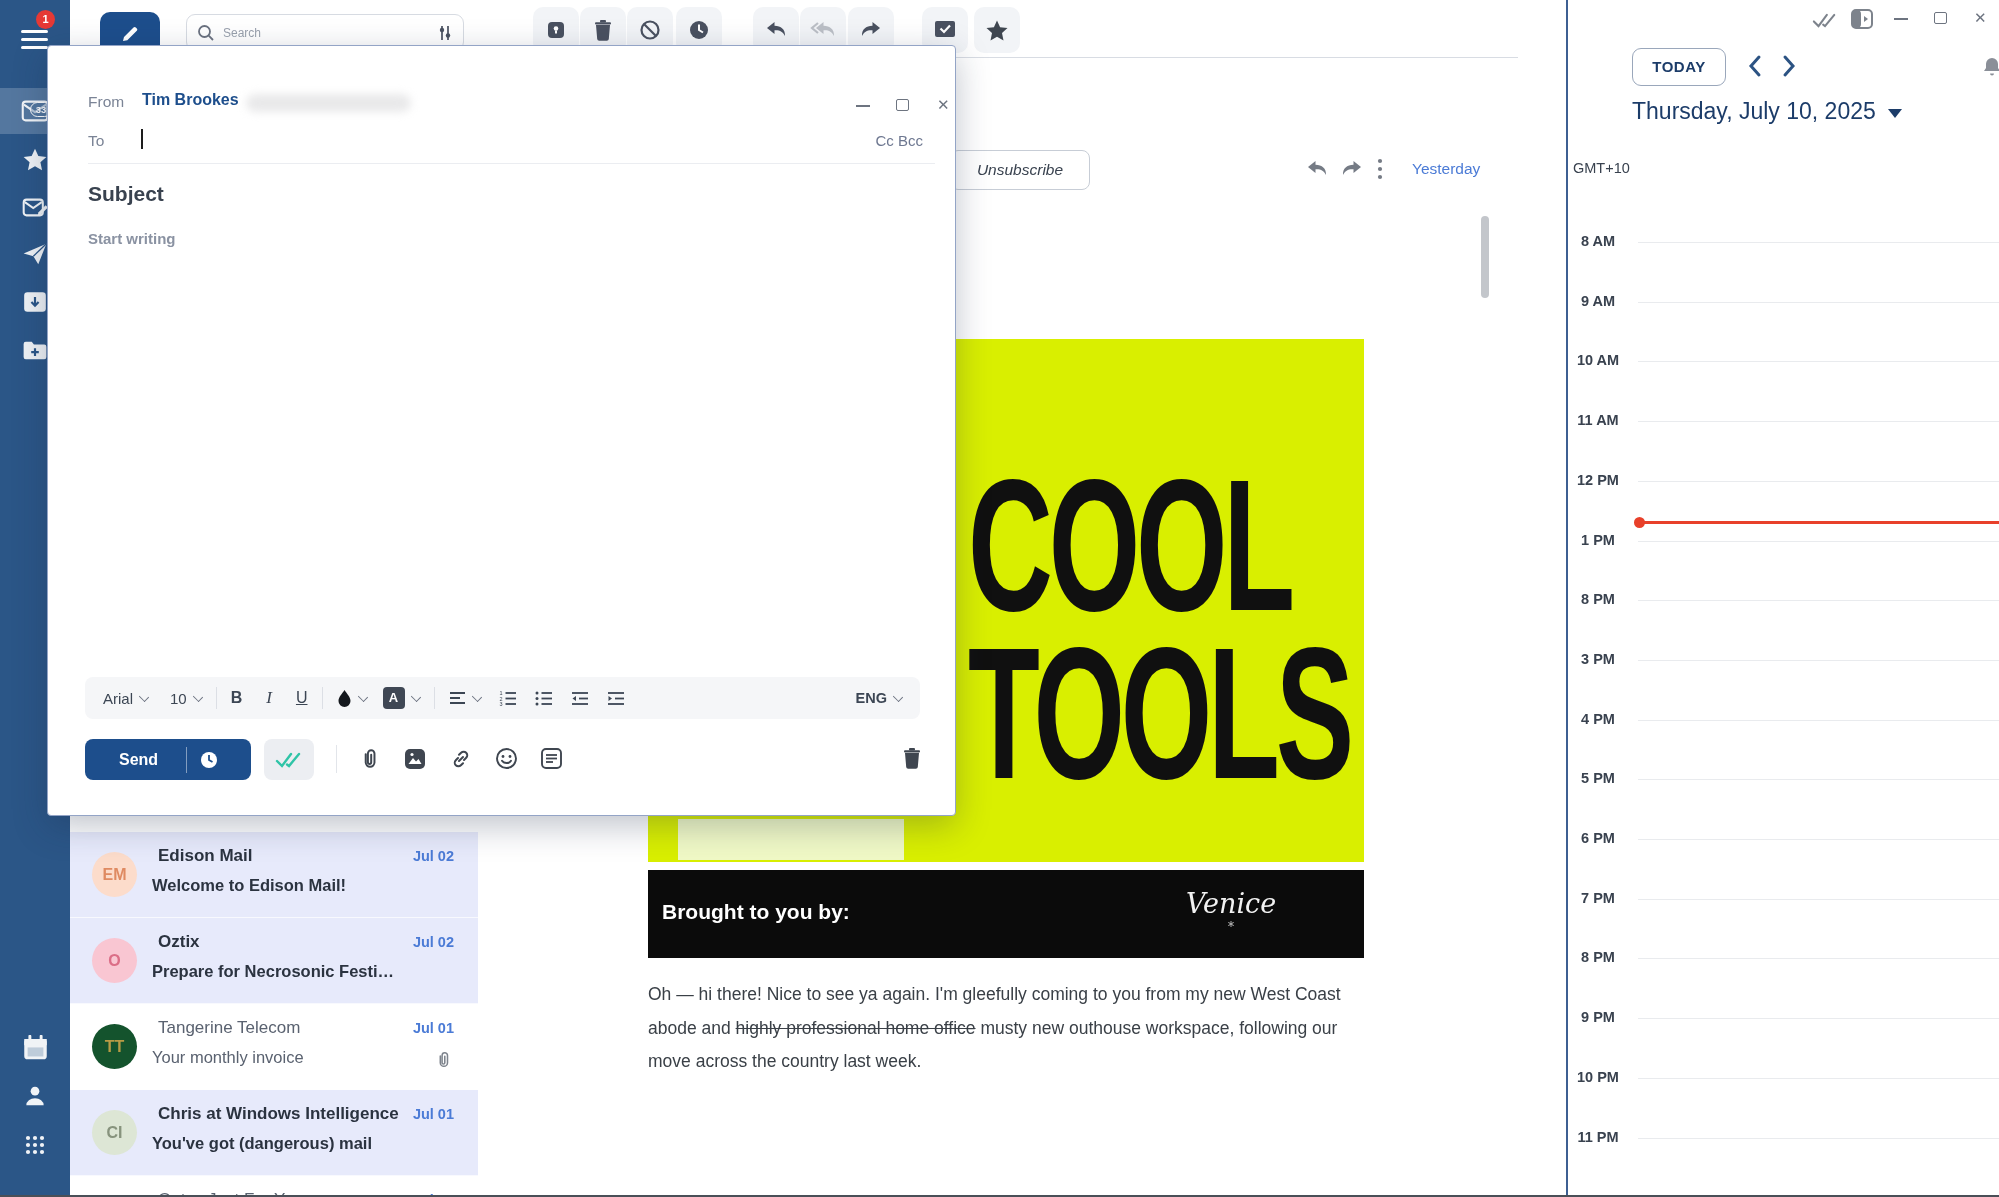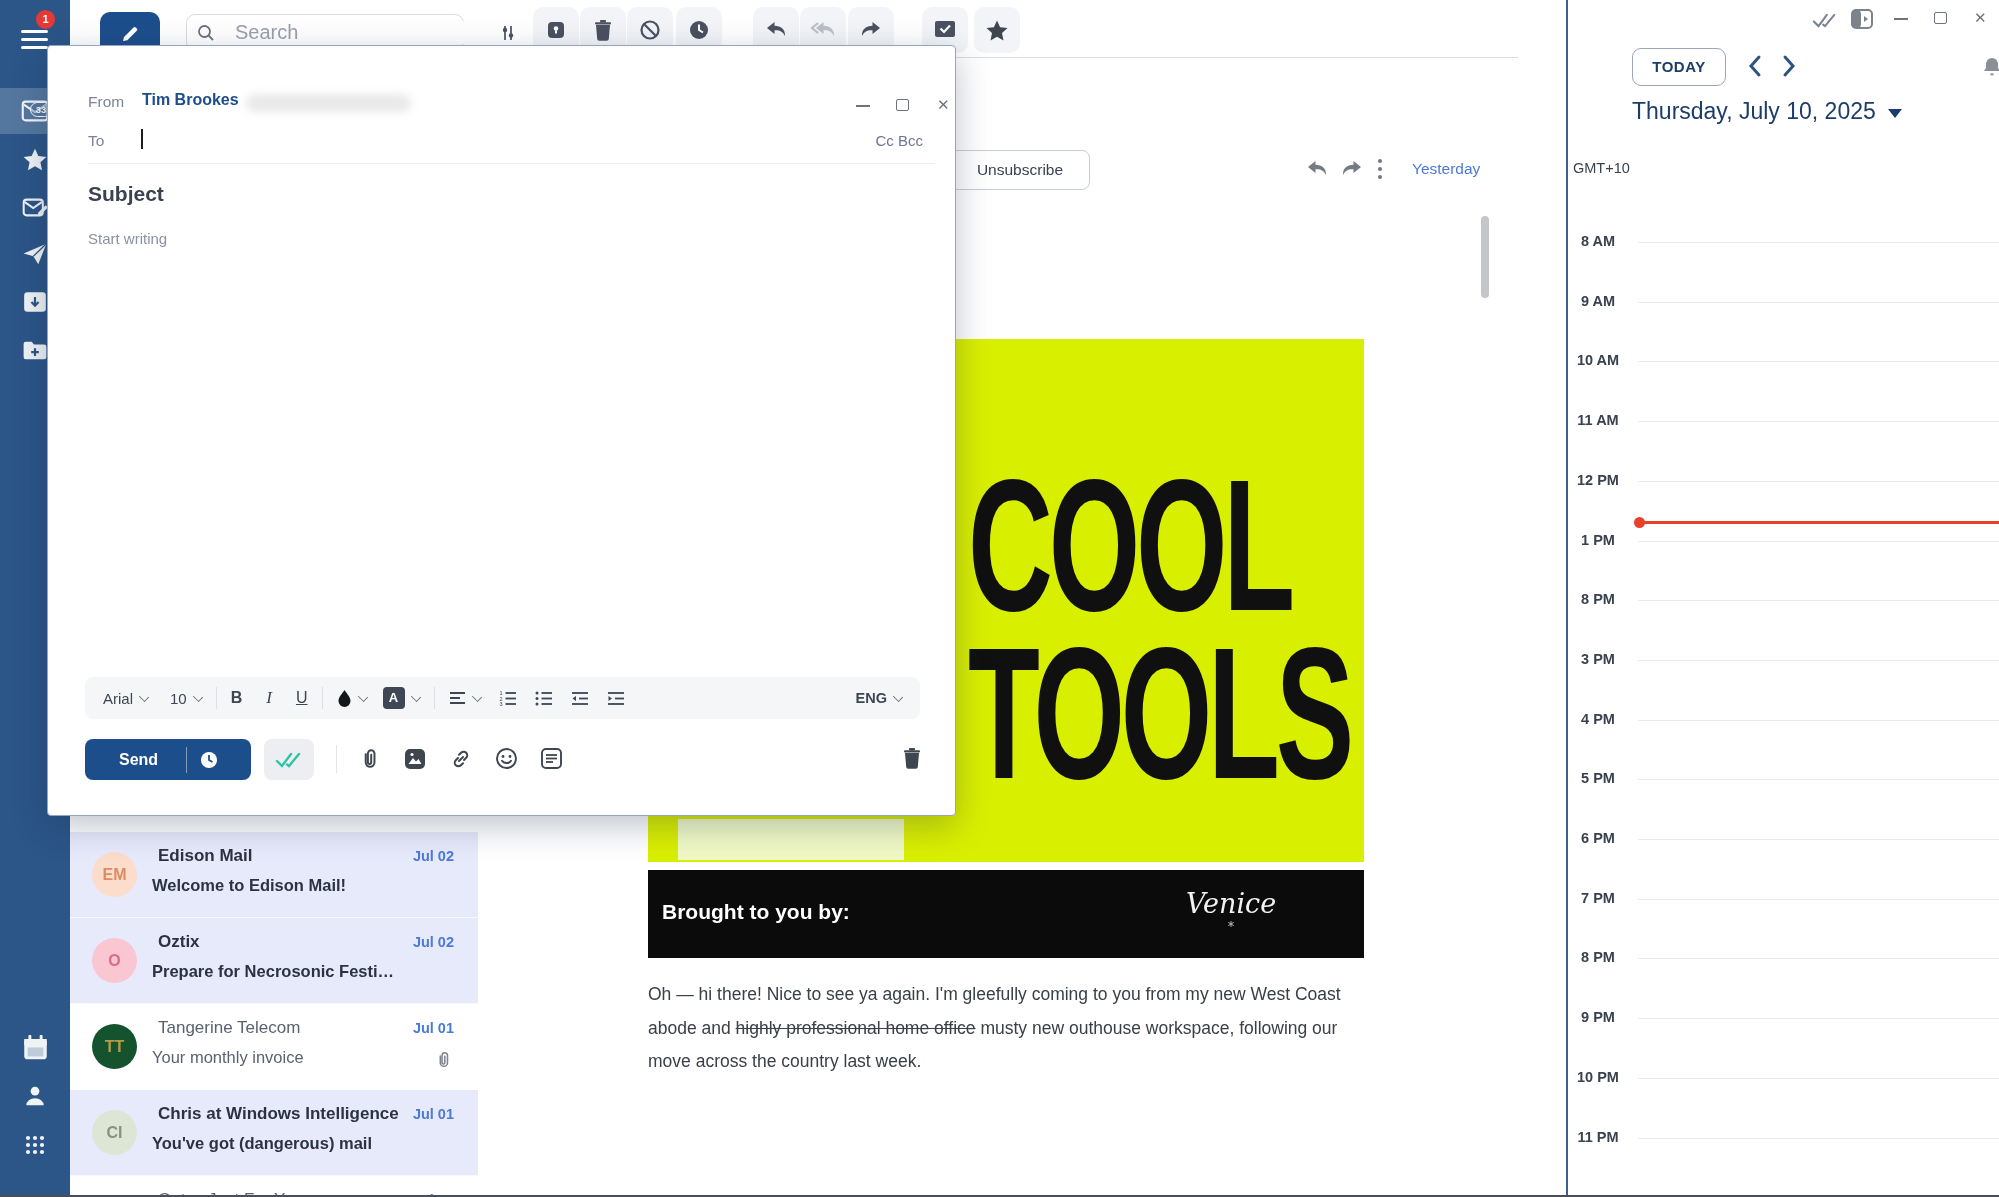--- a/index.html
+++ b/index.html
@@ -20,21 +20,21 @@
     border-radius:8px; color:#fff; font-size:9.5px; font-weight:700; text-align:center; line-height:13px; padding:0 2px;
     background:rgba(84,119,159,.4); }
 
   
   #topbar { position:absolute; left:70px; top:0; width:1448px; height:58px; background:#fff;
     border-bottom:1px solid #d8dce3; z-index:5; }
   #compose-btn { position:absolute; left:30px; top:12px; width:60px; height:44px; background:#1d4e8c;
     border-radius:10px; display:flex; align-items:center; justify-content:center; cursor:pointer; }
   #search-box { position:absolute; left:116px; top:14px; width:278px; height:37px; border:1px solid #d7dbe2;
     border-radius:9px; display:flex; align-items:center; padding:0 10px; }
-  #search-box input { border:none; outline:none; flex:1; font-size:20px; color:#333; margin-left:20px;
+  #search-box input { border:none; outline:none; flex:1; font-size:12px; color:#333; margin-left:8px;
     font-family:"Liberation Sans",sans-serif; }
   #search-box input::placeholder { color:#9aa1ad; }
   .tb-ico { position:absolute; top:7px; width:46px; height:46px; border-radius:10px; background:#f2f4f7;
     display:flex; align-items:center; justify-content:center; cursor:pointer; }
   .tb-ico.dim svg { opacity:.32; }
 
   
   #email-list { position:absolute; left:70px; top:58px; width:408px; height:1139px; background:#fff; z-index:2; }
   .row { position:absolute; left:0; width:408px; height:86px; background:#fff; border-bottom:1px solid rgba(255,255,255,.7); cursor:pointer; }
   .row.unread { background:#e7eafb; }
@@ -45,21 +45,21 @@
   .rdate { position:absolute; right:24px; top:16px; font-size:14.5px; font-weight:600; color:#4b7bd6; }
   .subj { position:absolute; left:82px; top:44px; font-size:16.5px; color:#5a6270; white-space:nowrap;
     max-width:250px; overflow:hidden; text-overflow:ellipsis; }
   .row.unread .subj { font-weight:700; color:#2b3340; }
   .clip { display:none; position:absolute; right:26px; top:46px; }
   .clip.show { display:block; }
 
   
   #reading { position:absolute; left:478px; top:58px; width:1040px; height:1139px; background:#fff; z-index:1; }
   #unsub-btn { position:absolute; left:472px; top:92px; width:140px; height:40px; border:1.5px solid #c7cdd6;
-    border-radius:8px; background:#fff; font-size:15.5px; color:#39424f; text-align:center; line-height:37px; cursor:pointer; }
+    border-radius:8px; background:#fff; font-size:15.5px; color:#39424f; text-align:center; line-height:37px; cursor:pointer;font-style:italic; }
   #msg-time { position:absolute; left:934px; top:102px; font-size:15.5px; color:#4b7bd6; }
   .hdr-ico { position:absolute; top:100px; cursor:pointer; }
   #pane-scrollbar { position:absolute; left:1003px; top:158px; width:8px; height:82px; background:#c3c6cb; border-radius:4px; }
 
   #banner { position:absolute; left:170px; top:281px; width:716px; height:523px; background:#d9ef00; overflow:hidden; }
   .banner-line { position:absolute; left:320px; color:#101010; font-weight:800; font-size:168px; line-height:150px;
     letter-spacing:-6px; transform:scaleX(.70) scaleY(1.12); transform-origin:left top; white-space:nowrap; }
   #banner-line1 { top:122px; }
   #banner-line2 { top:290px; }
   #banner-pale { position:absolute; left:30px; bottom:2px; width:226px; height:41px; background:#f0f9c6; }
@@ -84,21 +84,21 @@
 
   .fld-label { color:#7b8496; font-size:15.5px; }
   #from-name { position:absolute; left:94px; top:45px; color:#1d4e8c; font-weight:700; font-size:16px; }
   #from-blur { position:absolute; left:198px; top:48px; width:165px; height:18px; background:#e9e9ea;
     border-radius:9px; filter:blur(4px); }
   #to-input { position:absolute; left:93px; top:82px; width:540px; border:none; outline:none; font-size:15px; }
   #caret { position:absolute; left:93px; top:83px; width:1.5px; height:20px; background:#1d1d1d; }
   #ccbcc { position:absolute; right:32px; top:86px; color:#6d7790; font-size:15px; cursor:pointer; }
   #addr-divider { position:absolute; left:40px; right:20px; top:117px; height:1px; background:#ebedf1; }
   #subject { position:absolute; left:40px; top:136px; font-size:21px; font-weight:700; color:#39424f; }
-  #start-writing { position:absolute; left:40px; top:184px; font-size:15px; color:#8a92a2; }
+  #start-writing { position:absolute; left:40px; top:184px; font-size:15px; color:#8a92a2;font-weight:bold; }
 
   #fmt-bar { position:absolute; left:37px; top:631px; width:835px; height:42px; background:#f5f6f8;
     border-radius:8px; display:flex; align-items:center; padding:0 18px; color:#3c4654; font-size:15px; }
   .fmt-item { display:flex; align-items:center; cursor:pointer; }
   .chev { width:8px; height:8px; border-right:1.8px solid #6b7280; border-bottom:1.8px solid #6b7280;
     transform:rotate(45deg) scaleY(.8); display:inline-block; margin-left:7px; margin-top:-3px; }
   .fmt-div { width:1px; height:22px; background:#dcdfe5; margin:0 14px; }
   #btn-bold { font-weight:800; font-size:16px; }
   #btn-italic { font-style:italic; font-family:"Liberation Serif",serif; font-size:17px; }
   #btn-under { text-decoration:underline; font-size:16px; }

